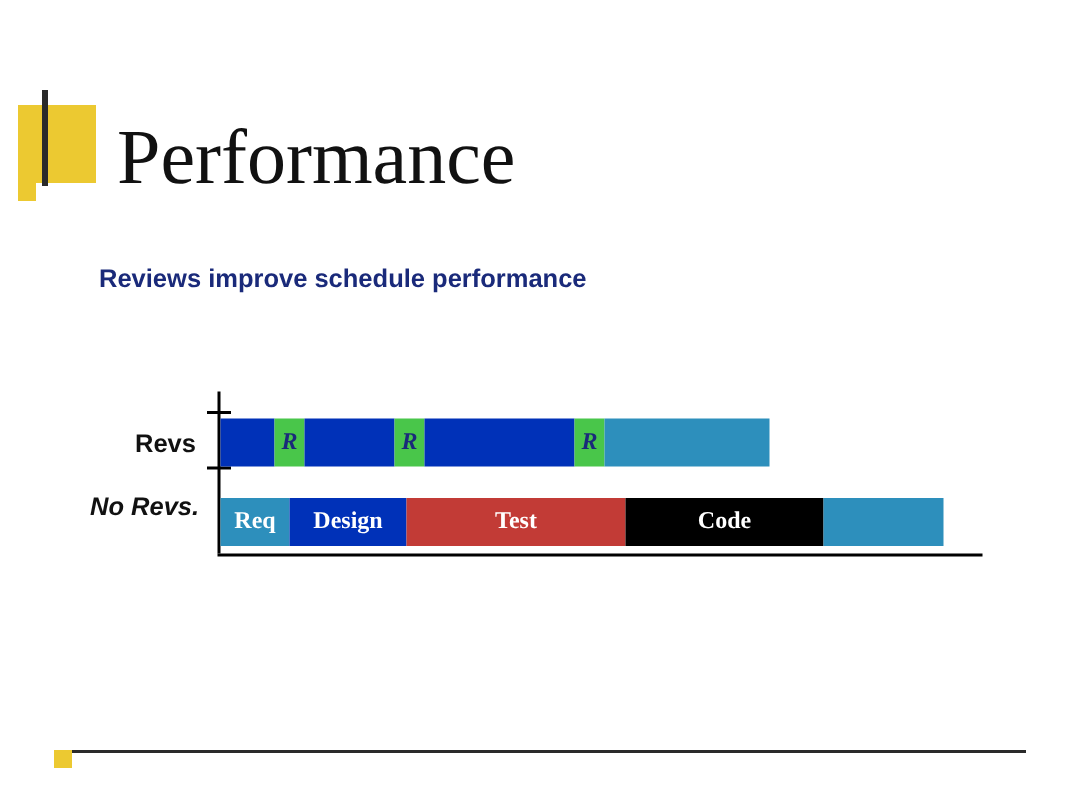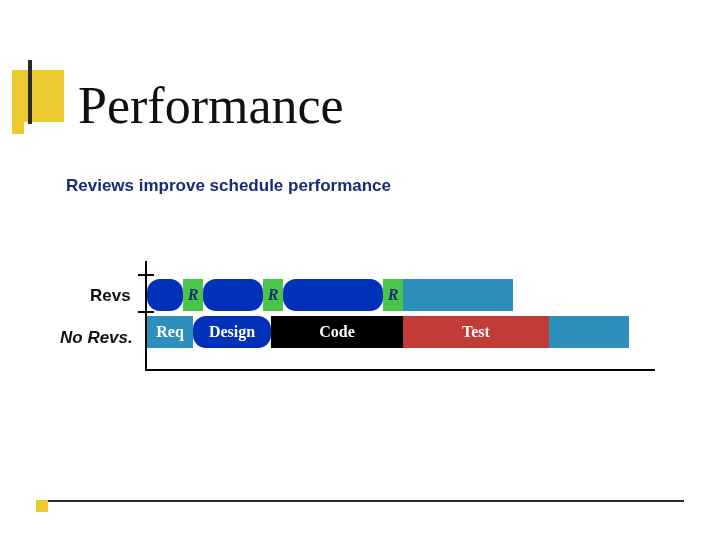--- a/index.html
+++ b/index.html
@@ -93,32 +93,32 @@
   }
   .tick1 { top: 18px; }
   .tick2 { top: 55px; }
   .bar-row {
     position: absolute;
     left: 87px;
     height: 32px;
     display: flex;
   }
   .bar-row-1 { top: 23px; }
-  .bar-row-2 { top: 60px; text-align: right; }
+  .bar-row-2 { top: 76px; text-align: right; }
   .seg {
     height: 100%;
     display: flex;
     align-items: center;
     justify-content: center;
     color: #fff;
     font-family: 'Times New Roman', serif;
     font-size: 16px;
     font-weight: 700;
   }
-  .seg-blue { background: #0031b8; border-radius: 13px; }
+  .seg-blue { background: #0031b8; }
   .seg-green { background: #49c64a; color: #1a2a7a; font-style: italic; }
   .seg-teal { background: #2d8fbc; }
   .seg-black { background: #000; }
   .seg-red { background: #c23b36; }
   .footer-line {
     position: absolute;
     left: 36px;
     bottom: 38px;
     width: 648px;
     height: 2px;
@@ -157,20 +157,20 @@
       <div class="seg seg-green" style="width: 20px;">R</div>
       <div class="seg seg-blue" style="width: 60px;"></div>
       <div class="seg seg-green" style="width: 20px;">R</div>
       <div class="seg seg-blue" style="width: 100px;"></div>
       <div class="seg seg-green" style="width: 20px;">R</div>
       <div class="seg seg-teal" style="width: 110px;"></div>
     </div>
   <div class="bar-row bar-row-2" id="row2">
       <div class="seg seg-teal" style="width: 46px;">Req</div>
       <div class="seg seg-blue" style="width: 78px;">Design</div>
+      <div class="seg seg-red" style="width: 146px;">Test</div>
       <div class="seg seg-black" style="width: 132px;">Code</div>
-      <div class="seg seg-red" style="width: 146px;">Test</div>
       <div class="seg seg-teal" style="width: 80px;"></div>
     </div>
 </div>
 
 <div class="footer-line"></div>
 <div class="footer-sq"></div>
 
 </body></html>

